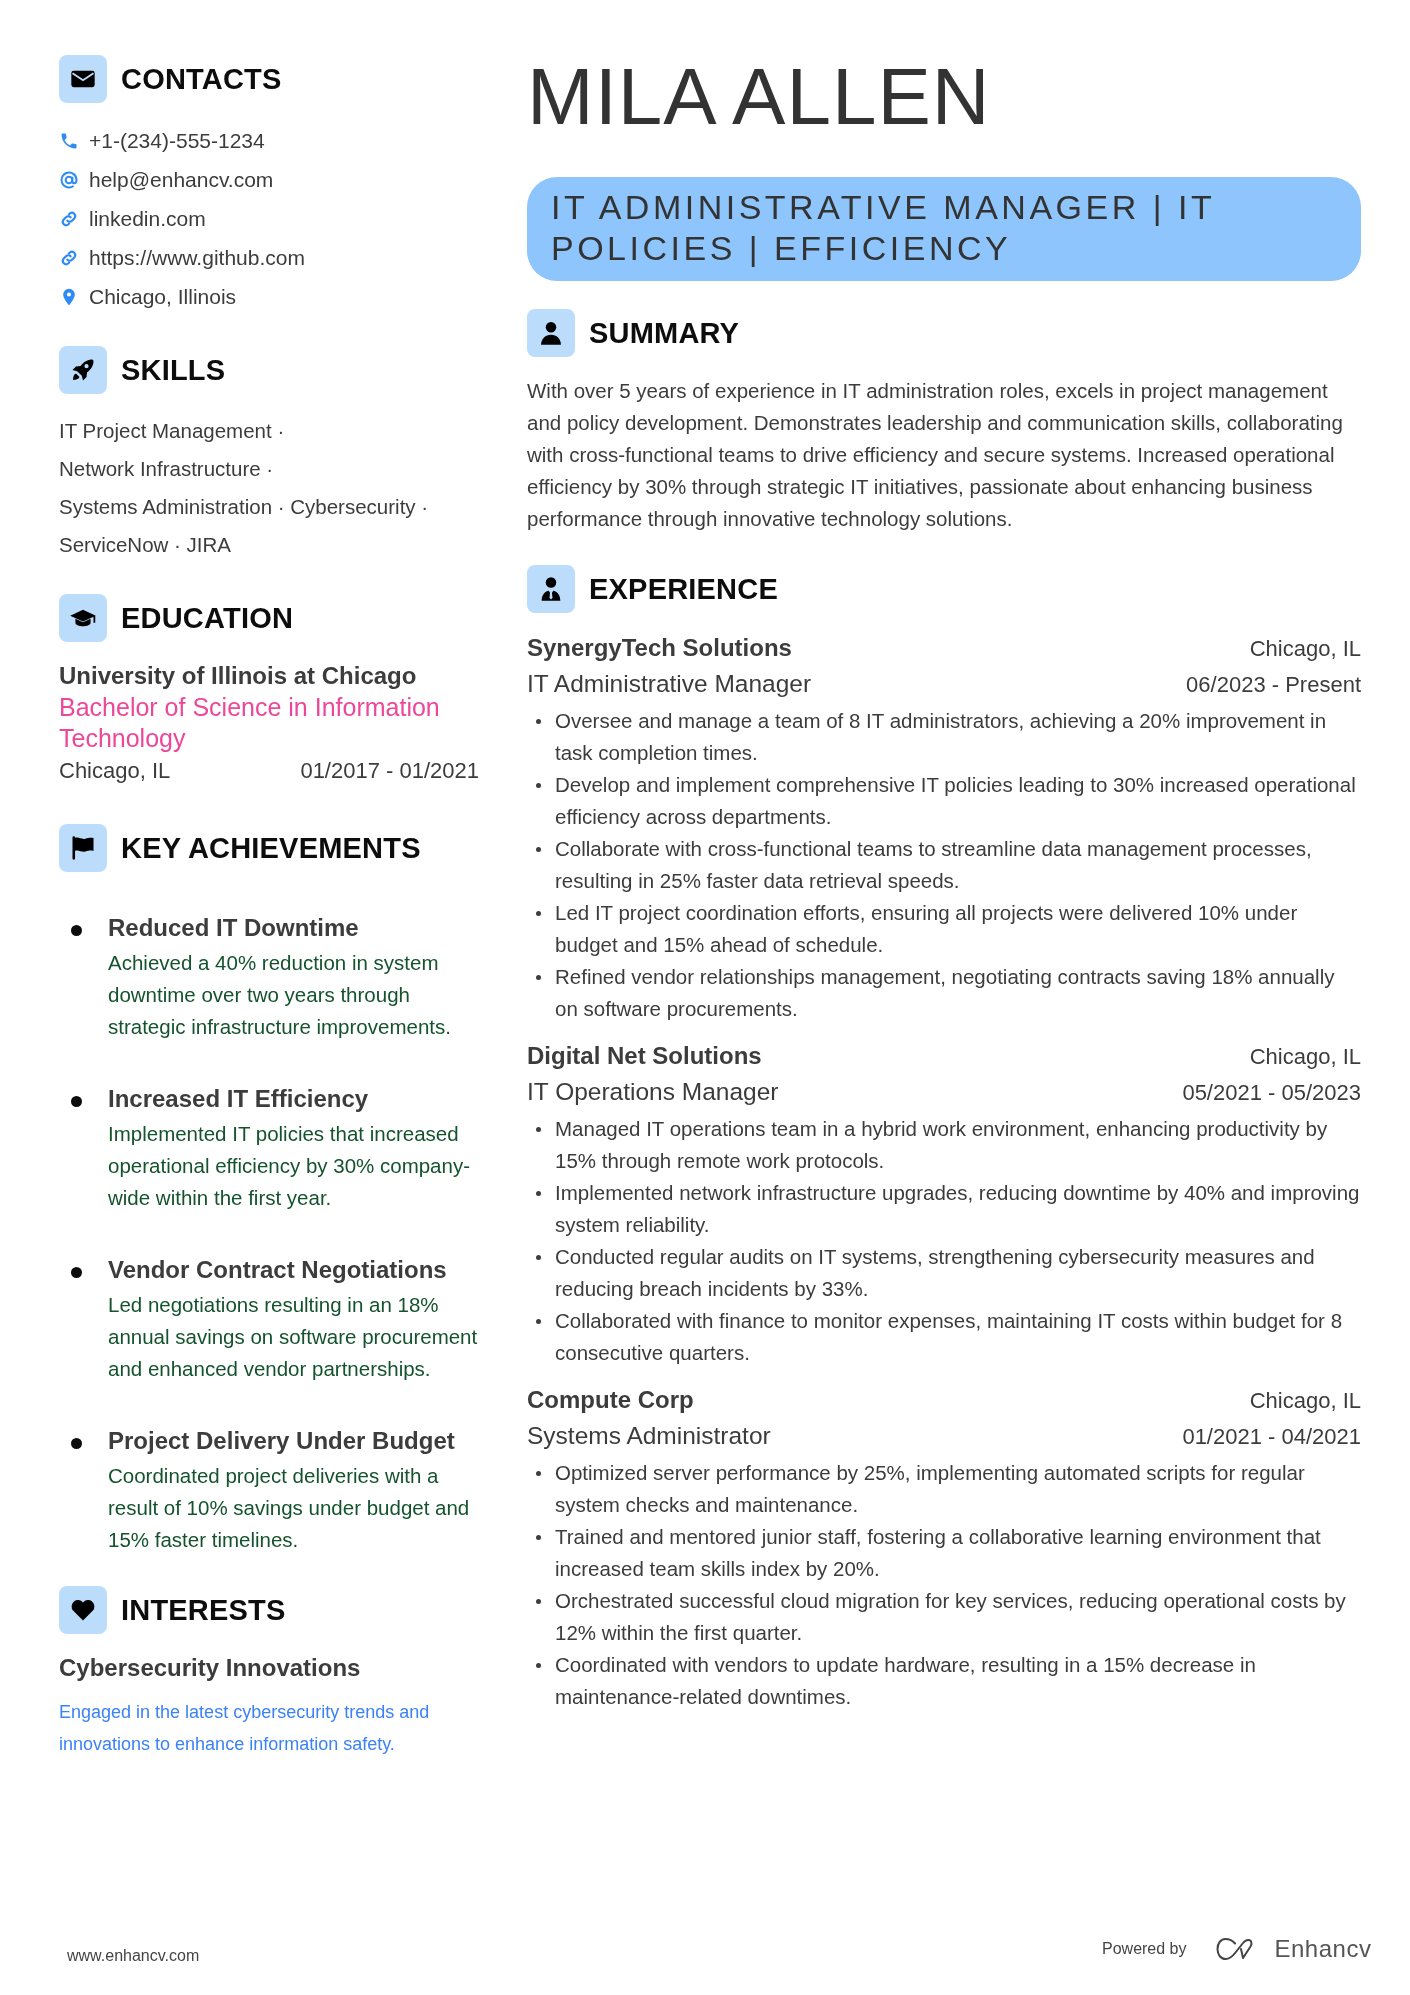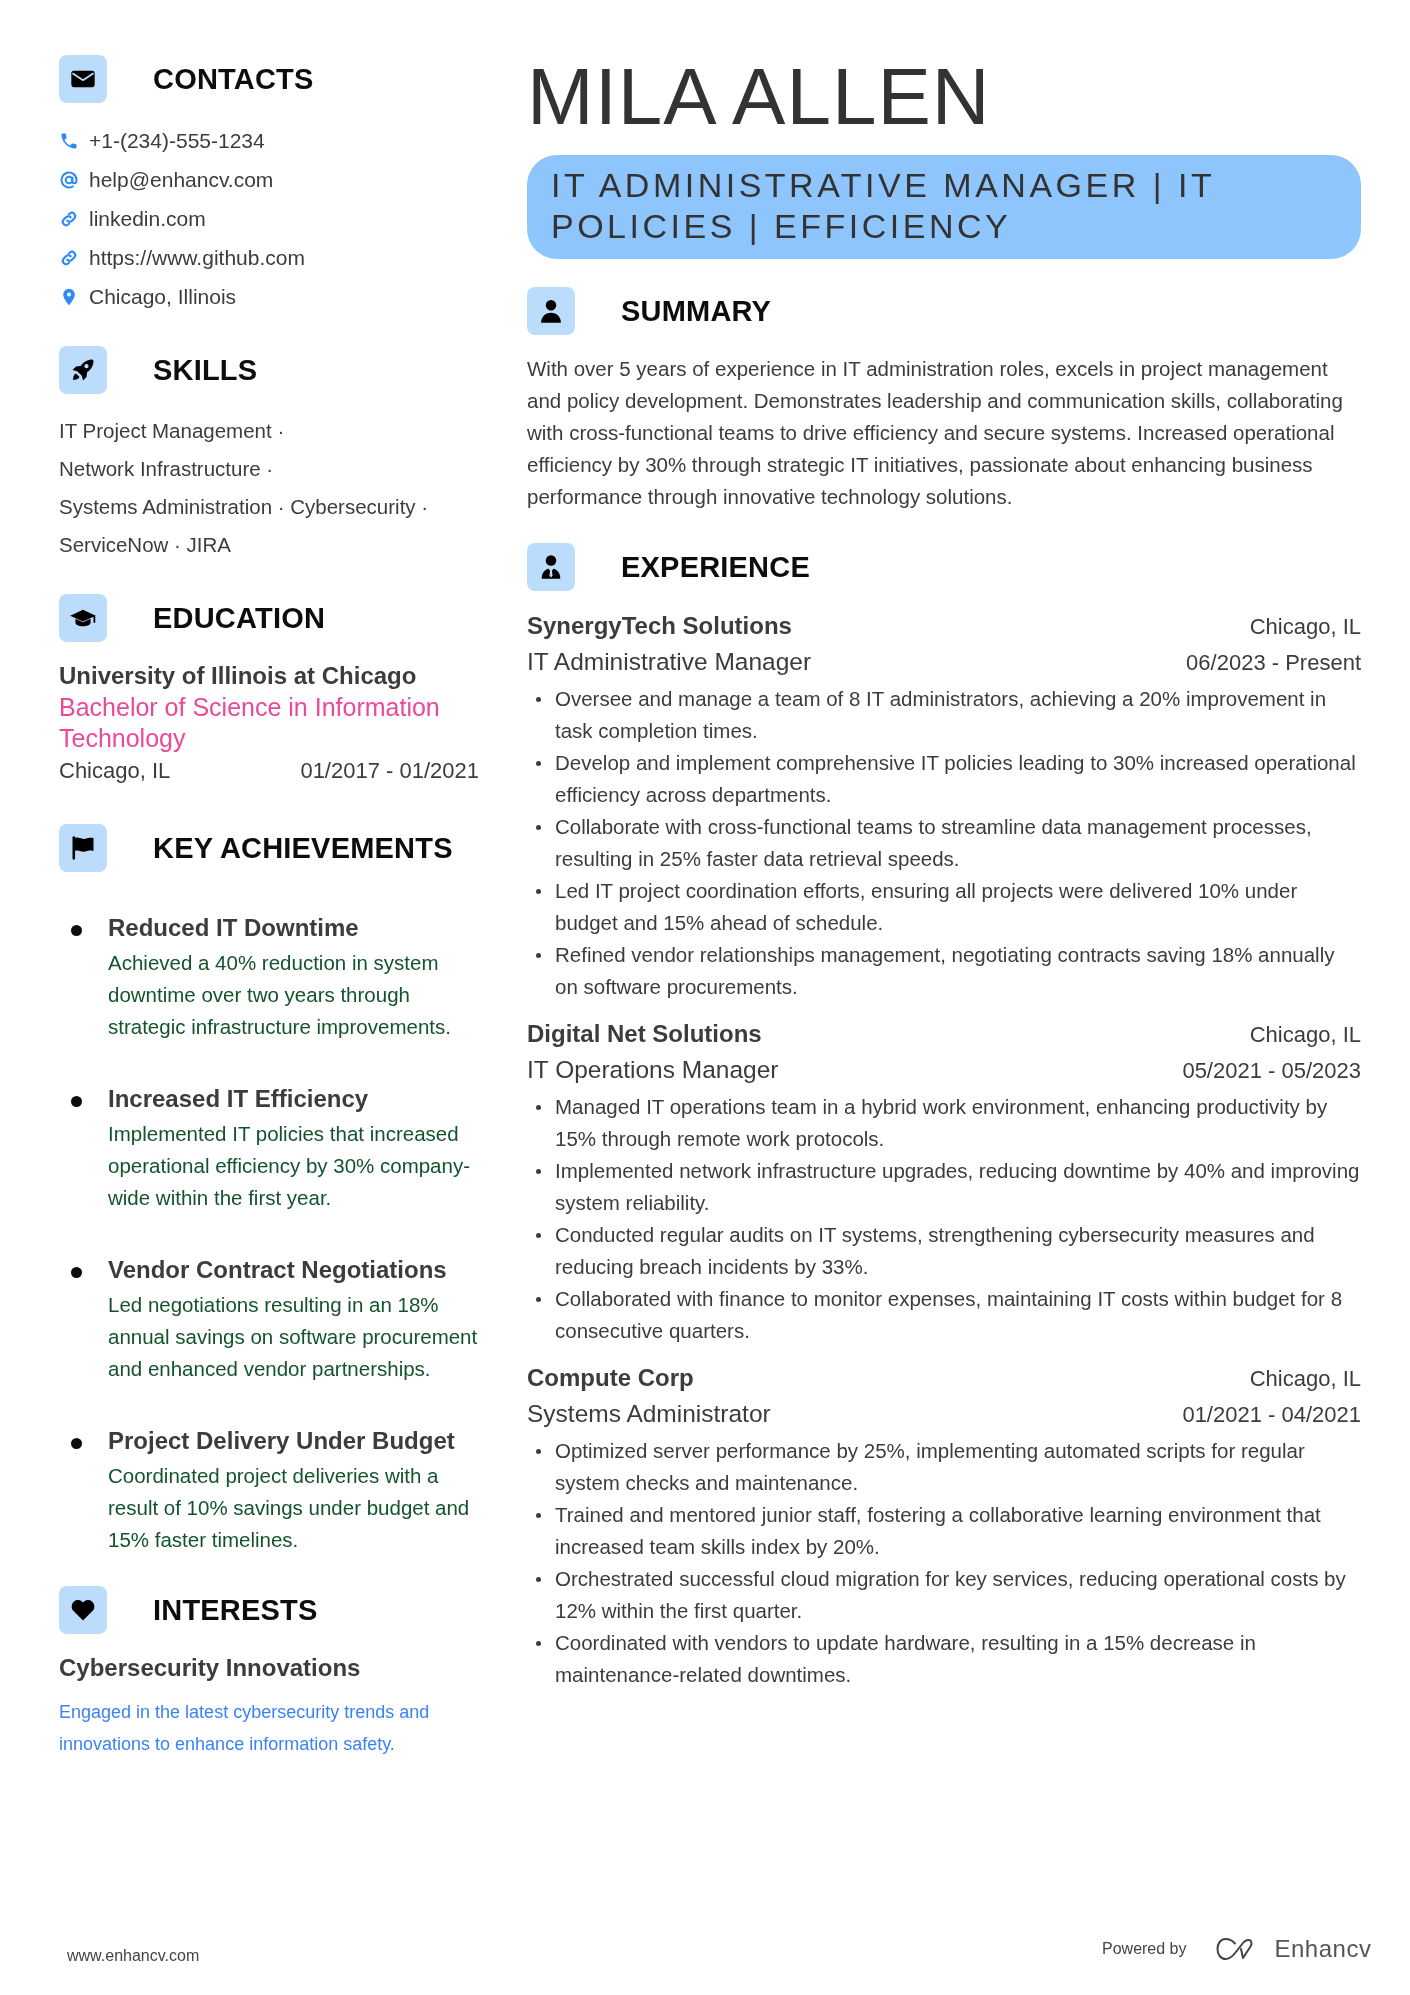--- a/index.html
+++ b/index.html
@@ -4,21 +4,21 @@
 <style>
   * { box-sizing: border-box; margin: 0; padding: 0; }
   html, body { width: 1410px; height: 1995px; background: #ffffff; }
   body { position: relative; font-family: "Liberation Sans", "DejaVu Sans", sans-serif; color: #3c3c3c; overflow: hidden; }
   .left { position: absolute; left: 59px; top: 55px; width: 420px; }
   .right { position: absolute; left: 527px; top: 55px; width: 834px; }
 
   .sec-head { display: flex; align-items: center; margin-bottom: 18px; }
   .sec-icon { width: 48px; height: 48px; border-radius: 8px; background: #bcdcfb; display: flex; align-items: center; justify-content: center; margin-right: 14px; flex-shrink: 0; }
   .sec-icon svg { width: 28px; height: 28px; }
-  .sec-title { font-size: 29px; font-weight: bold; color: #0d0d0d; letter-spacing: 0.2px; margin-left: 32px; }
+  .sec-title { font-size: 29px; font-weight: bold; color: #0d0d0d; letter-spacing: 0.2px; }
 
   .contact-list { margin-bottom: 30px; }
   .contact-item { display: flex; align-items: center; height: 39px; font-size: 21px; color: #3c3c3c; }
   .contact-item svg { width: 20px; height: 20px; margin-right: 10px; flex-shrink: 0; }
 
   .skills { margin-bottom: 30px; }
   .skill-line { font-size: 20.5px; line-height: 38px; color: #3c3c3c; }
 
   .edu { margin-bottom: 36px; }
   .edu-school { font-size: 24px; font-weight: bold; color: #3c3c3c; line-height: 32px; }
@@ -27,21 +27,21 @@
 
   .ach-list { margin-bottom: 30px; }
   .ach-item { position: relative; padding-left: 49px; margin-bottom: 14px; margin-top: 40px; }
   .ach-bullet { position: absolute; left: 12px; top: 13px; width: 11px; height: 11px; border-radius: 50%; background: #0d0d0d; }
   .ach-title { font-size: 24px; font-weight: bold; color: #3c3c3c; line-height: 31px; margin-bottom: 4px; }
   .ach-desc { font-size: 20.5px; line-height: 32px; color: #14532d; }
 
   .int-title { font-size: 24px; font-weight: bold; color: #3c3c3c; line-height: 32px; margin-bottom: 6px; }
   .int-desc { font-size: 18px; line-height: 32px; color: #3b82f6; margin-top: 12px; }
 
-  .name { font-size: 80px; font-weight: normal; color: #333333; line-height: 80px; letter-spacing: 1px; margin-top: 2px; margin-bottom: 18px; }
+  .name { font-size: 80px; font-weight: normal; color: #333333; line-height: 80px; letter-spacing: 1px; margin-top: 2px; margin-bottom: 40px; }
   .title-box { background: #8ec5fc; border-radius: 30px; padding: 10px 24px 12px 24px; margin-bottom: 28px; }
   .title-text { font-size: 34px; letter-spacing: 3.5px; color: #333333; line-height: 41px; }
 
   .summary { font-size: 20.5px; line-height: 32px; color: #3c3c3c; margin-bottom: 30px; }
 
   .job { margin-bottom: 14px; }
   .job-row { display: flex; justify-content: space-between; align-items: baseline; }
   .job-company { font-size: 24px; font-weight: bold; color: #3c3c3c; line-height: 34px; }
   .job-loc { font-size: 22px; color: #3c3c3c; line-height: 34px; }
   .job-role { font-size: 24.5px; color: #3c3c3c; line-height: 36px; }

